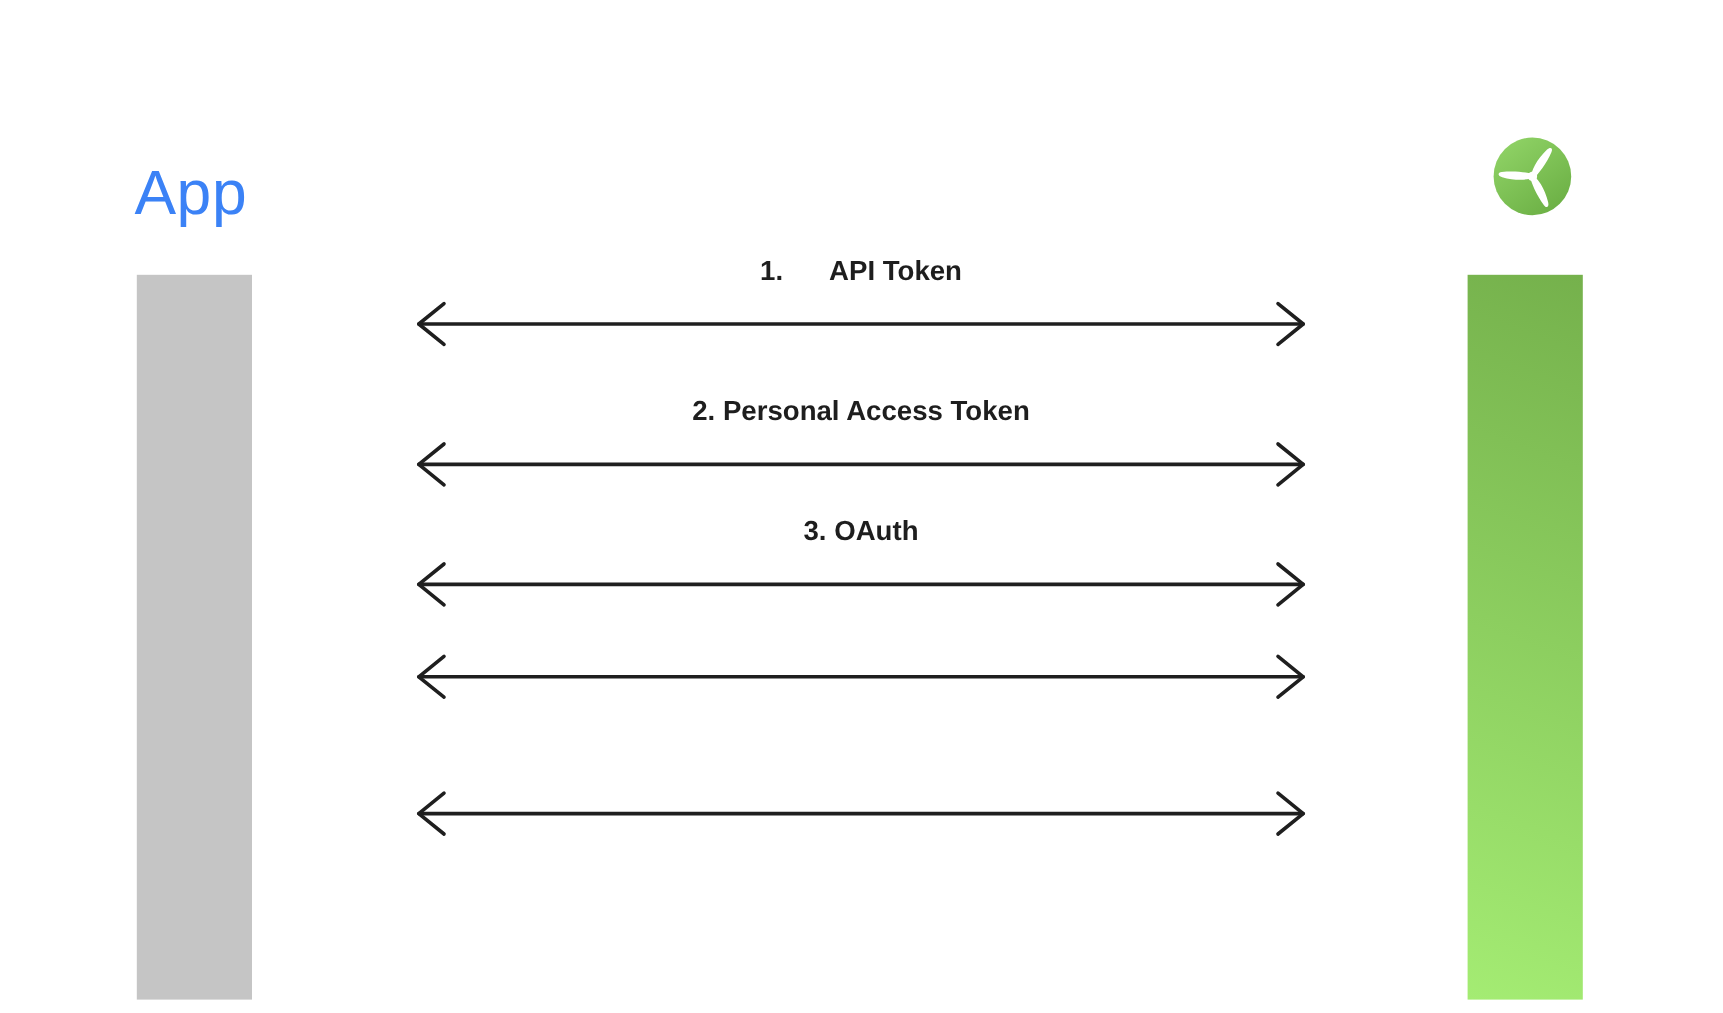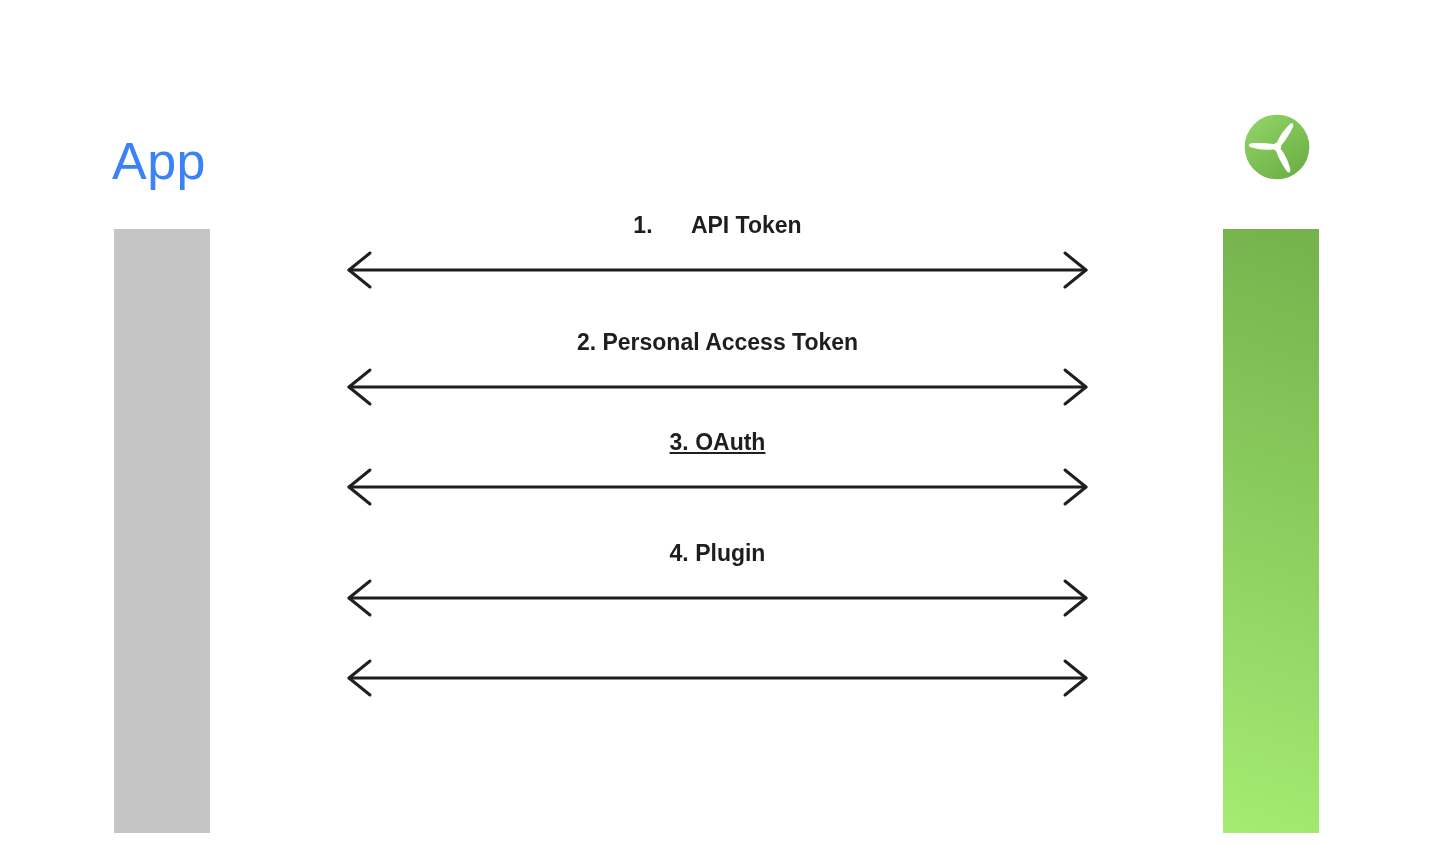--- a/index.html
+++ b/index.html
@@ -26,21 +26,21 @@
   .logo{position:absolute;left:1244px;top:114px;width:66px;height:66px;}
   .logo svg{display:block;width:100%;height:100%;}
   .stop-a{stop-color:var(--logo-light);}
   .stop-b{stop-color:var(--logo-dark);}
 
   .bar{position:absolute;top:229px;width:96px;height:604px;}
   .bar.left{left:114px;background:var(--left-bar);}
   .bar.right{left:1223px;background:linear-gradient(200deg,var(--green-top) 0%,var(--green-bottom) 100%);}
 
   .row{position:absolute;left:345px;width:745px;}
-  .row-1{top:208px;} .row-2{top:325px;} .row-3{top:425px;text-decoration:underline;} .row-4{top:536px;} .row-5{top:650px;}
+  .row-1{top:208px;} .row-2{top:325px;} .row-3{top:425px;} .row-4{top:536px;} .row-5{top:650px;}
   .conn-label{
     height:34px;line-height:34px;text-align:center;
     font-size:23px;font-weight:700;color:#1e1e1e;white-space:pre;
   }
   .arrow{display:block;width:745px;height:56px;}
   .arrow line,.arrow polyline{
     stroke:var(--ink);stroke-width:3;fill:none;
     stroke-linecap:round;stroke-linejoin:round;
   }
 </style>
@@ -97,21 +97,20 @@
   <div class="row row-3">
     <div class="conn-label">3. OAuth</div>
     <svg class="arrow" viewBox="0 0 745 56" aria-hidden="true">
       <line x1="4" y1="28" x2="741" y2="28"></line>
       <polyline points="25,11 4,28 25,45"></polyline>
       <polyline points="720,11 741,28 720,45"></polyline>
     </svg>
   </div>
 
   <div class="row row-4">
-    <div class="conn-label">4. Plugin</div>
     <svg class="arrow" viewBox="0 0 745 56" aria-hidden="true">
       <line x1="4" y1="28" x2="741" y2="28"></line>
       <polyline points="25,11 4,28 25,45"></polyline>
       <polyline points="720,11 741,28 720,45"></polyline>
     </svg>
   </div>
 
   <div class="row row-5">
     <svg class="arrow" viewBox="0 0 745 56" aria-hidden="true">
       <line x1="4" y1="28" x2="741" y2="28"></line>

